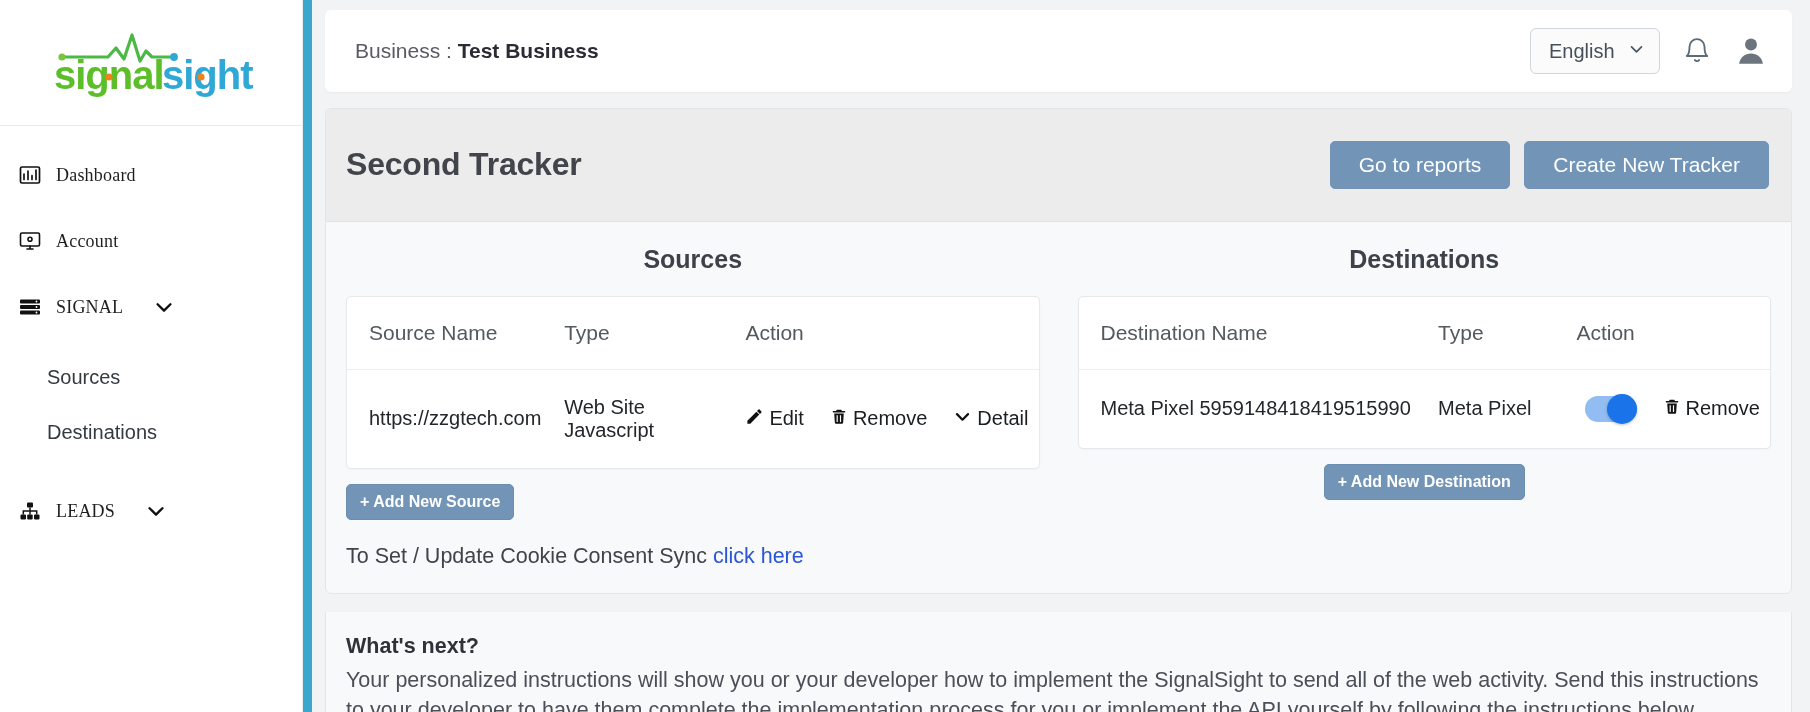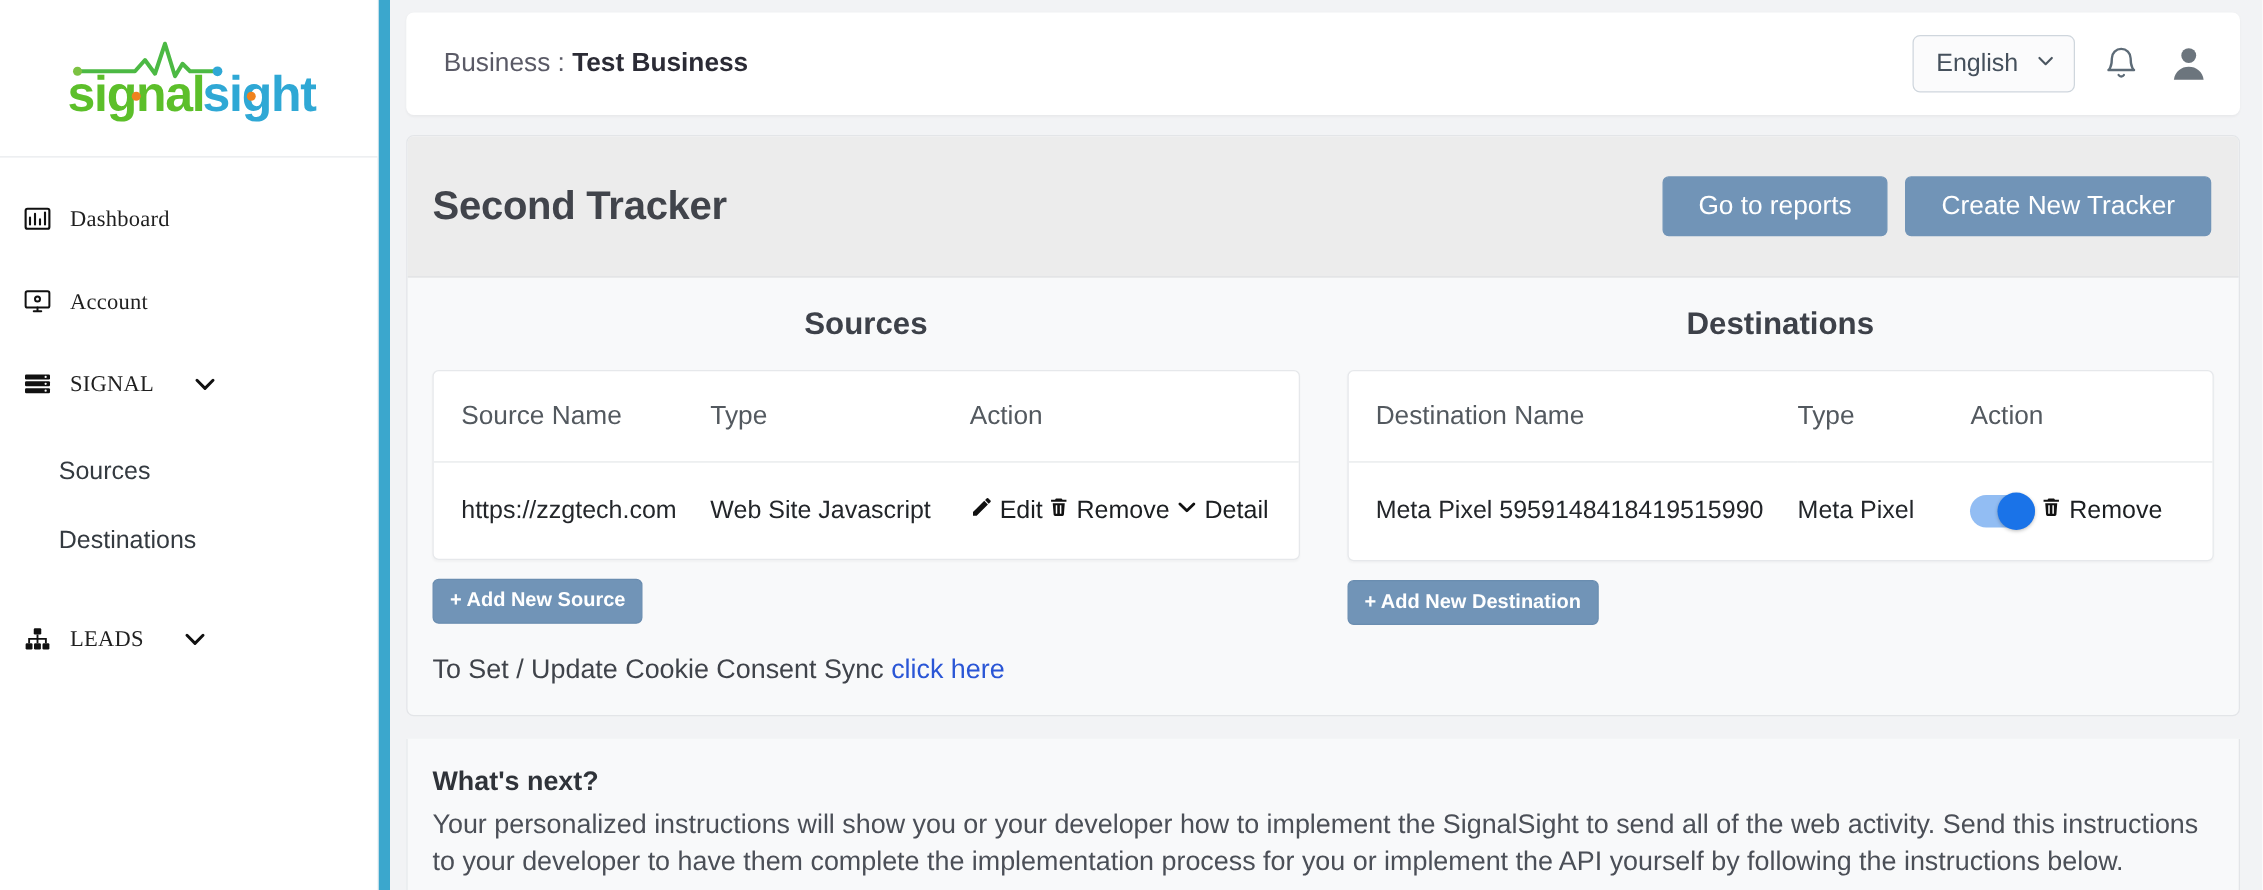--- a/index.html
+++ b/index.html
@@ -201,21 +201,21 @@
     padding: 24px 10px 24px 0;
     border-bottom: 1px solid #eceef0;
   }
   th:first-child, td:first-child { padding-left: 22px; }
   td {
     font-size: 20px;
     color: #23262a;
     padding: 26px 10px 26px 0;
     vertical-align: middle;
   }
-  .actions { display: flex; align-items: center; gap: 4px; white-space: nowrap; }
+  .actions { display: flex; align-items: center; gap: 26px; white-space: nowrap; justify-content: flex-end; }
   .act {
     display: inline-flex;
     align-items: center;
     gap: 5px;
     color: #1b1e21;
     font-size: 20px;
     cursor: pointer;
   }
   .toggle {
     width: 52px; height: 26px;
@@ -234,21 +234,21 @@
     box-shadow: 0 1px 3px rgba(0,0,0,.25);
   }
 
   .below-src { margin-top: 15px; }
   .consent {
     margin-top: 24px;
     font-size: 21.5px;
     color: #3f434a;
   }
   .consent a { color: #2a56d6; text-decoration: none; cursor: pointer; }
-  .below-dest { margin-top: 15px; display: flex; justify-content: flex-start; }
+  .below-dest { margin-top: 15px; display: flex; justify-content: center; }
 
   .whatsnext {
     margin-top: 18px;
     background: #f8f9fa;
     border: 1px solid #e3e5e8;
     border-top: none;
     border-radius: 0 0 6px 6px;
     padding: 22px 24px 24px 20px;
   }
   .wn-title {

